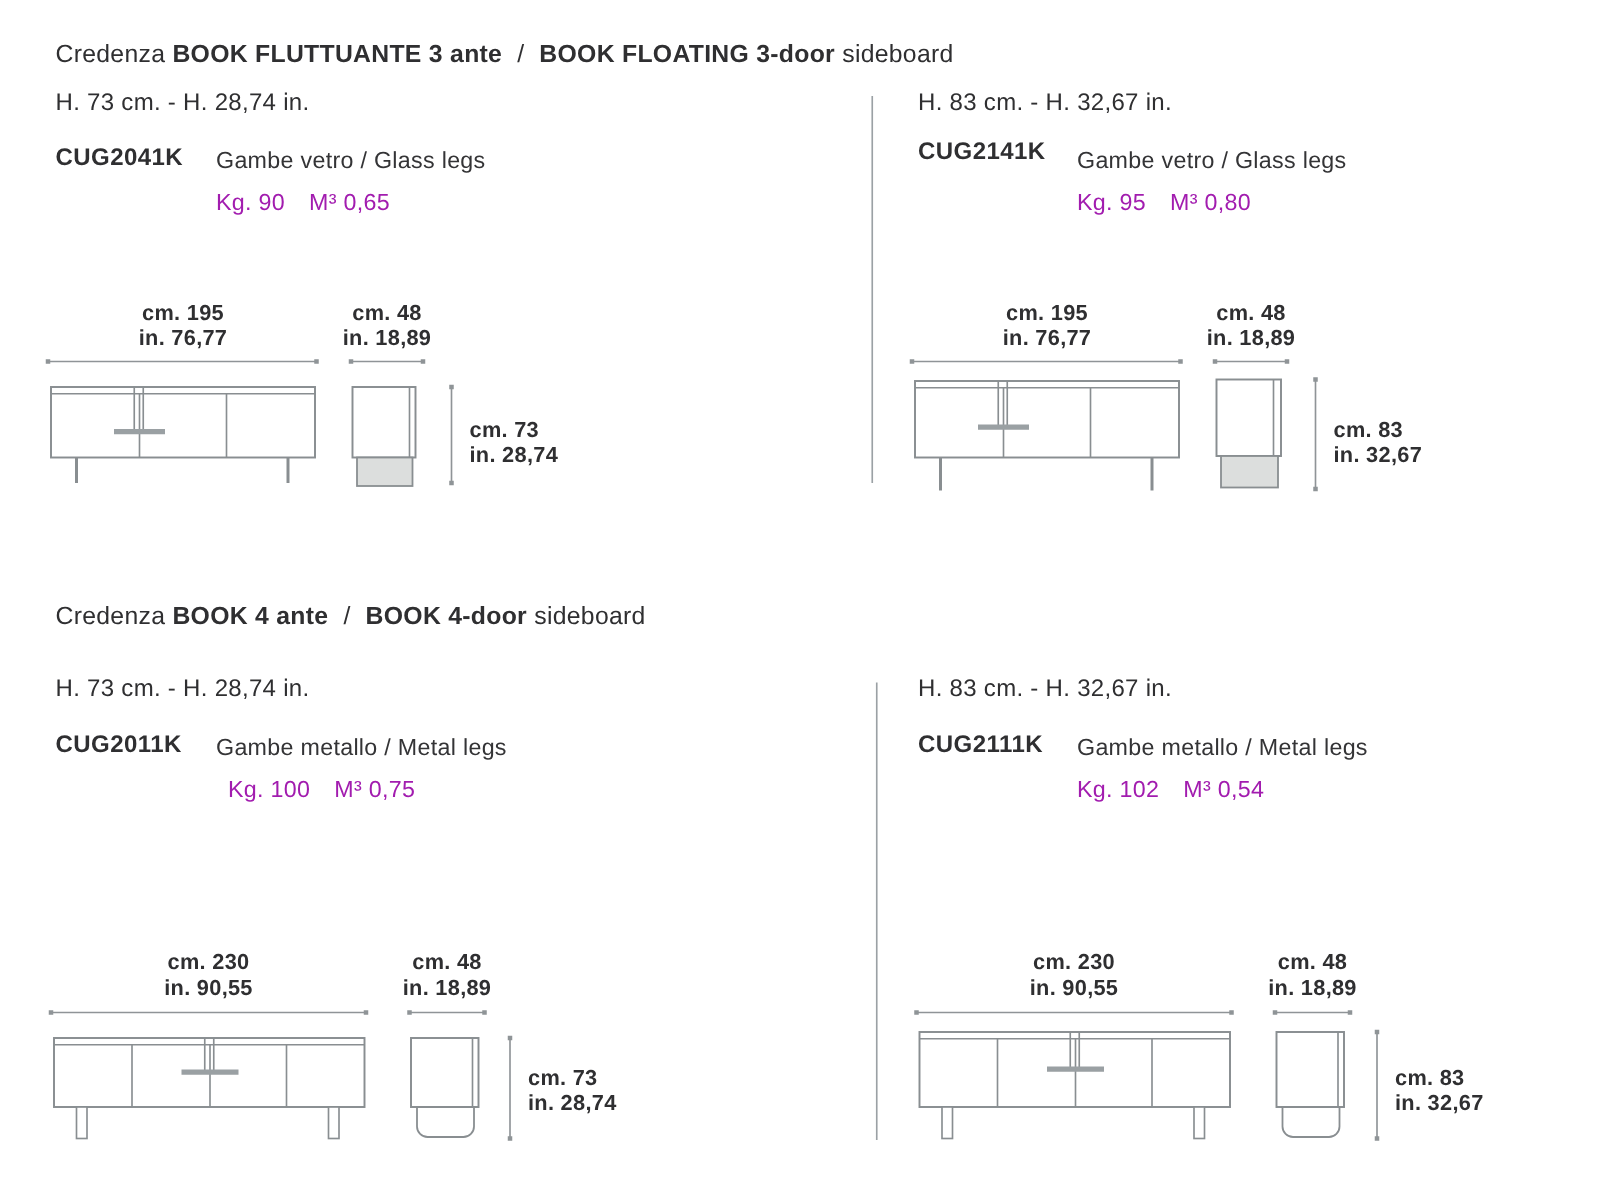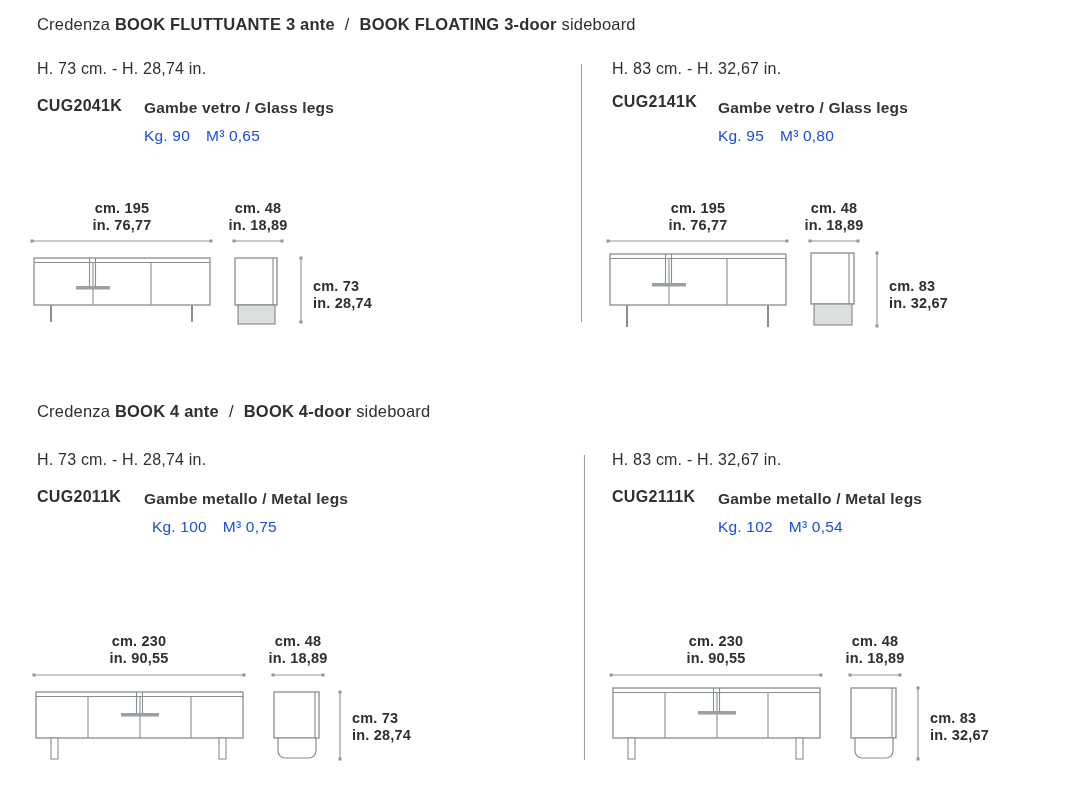--- a/index.html
+++ b/index.html
@@ -8,22 +8,22 @@
     background:#ffffff;color:#2f2f31;
     font-family:"Liberation Sans",sans-serif;
     -webkit-font-smoothing:antialiased;
   }
   .abs{position:absolute;white-space:nowrap;}
   .sec-title{font-size:16.5px;font-weight:400;letter-spacing:.2px;}
   .sec-title .model{font-weight:700;}
   .sec-title .sep{display:inline-block;margin:0 10px;font-weight:400;}
   .hspec{font-size:16px;font-weight:400;letter-spacing:.2px;}
   .pcode{font-size:16px;font-weight:700;letter-spacing:.3px;}
-  .pdesc{font-size:15.5px;font-weight:700;letter-spacing:.2px;color:#343436;}
-  .kgrow{font-size:15.5px;font-weight:400;letter-spacing:.2px;color:#1d4ed8;}
+  .pdesc{font-size:15.5px;font-weight:400;letter-spacing:.2px;color:#343436;}
+  .kgrow{font-size:15.5px;font-weight:400;letter-spacing:.2px;color:#a21caf;}
   .kgrow .vol{margin-left:16px;}
   svg#drawings{position:absolute;left:0;top:0;}
   svg .ln-thin{stroke:#898e91;stroke-width:1.1;fill:none;}
   svg .body-rect{stroke:#898e91;stroke-width:1.3;fill:#ffffff;}
   svg .leg-line{stroke:#898e91;stroke-width:2;fill:none;}
   svg .leg-rect{stroke:#898e91;stroke-width:1.1;fill:#ffffff;}
   svg .base-gray{stroke:#898e91;stroke-width:1.2;fill:#dcdedd;}
   svg .base-white{stroke:#898e91;stroke-width:1.2;fill:#ffffff;}
   svg .handle-bar{fill:#9aa0a3;stroke:none;}
   svg .dim{stroke:#8f9497;stroke-width:1.1;fill:none;}
@@ -204,21 +204,21 @@
     </g>
     <text class="dim-label mid" x="716" y="646">cm. 230</text>
     <text class="dim-label mid" x="716" y="663">in. 90,55</text>
     <text class="dim-label mid" x="875" y="646">cm. 48</text>
     <text class="dim-label mid" x="875" y="663">in. 18,89</text>
     <text class="dim-label" x="930" y="723">cm. 83</text>
     <text class="dim-label" x="930" y="740">in. 32,67</text>
   </g>
 </svg>
 
-<h1 class="abs sec-title" style="left:37px;top:4px;"><span>Credenza</span> <span class="model">BOOK FLUTTUANTE 3 ante</span><span class="sep">/</span><span class="model">BOOK FLOATING 3-door</span> <span>sideboard</span></h1>
+<h1 class="abs sec-title" style="left:37px;top:16px;"><span>Credenza</span> <span class="model">BOOK FLUTTUANTE 3 ante</span><span class="sep">/</span><span class="model">BOOK FLOATING 3-door</span> <span>sideboard</span></h1>
 
 <div class="abs hspec" style="left:37px;top:60px;">H. 73 cm. - H. 28,74 in.</div>
 <div class="abs pcode" style="left:37px;top:97px;">CUG2041K</div>
 <div class="abs pdesc" style="left:144px;top:99px;">Gambe vetro / Glass legs</div>
 <div class="abs kgrow" style="left:144px;top:127px;"><span>Kg. 90</span><span class="vol">M³ 0,65</span></div>
 
 <div class="abs hspec" style="left:612px;top:60px;">H. 83 cm. - H. 32,67 in.</div>
 <div class="abs pcode" style="left:612px;top:93px;">CUG2141K</div>
 <div class="abs pdesc" style="left:718px;top:99px;">Gambe vetro / Glass legs</div>
 <div class="abs kgrow" style="left:718px;top:127px;"><span>Kg. 95</span><span class="vol">M³ 0,80</span></div>

